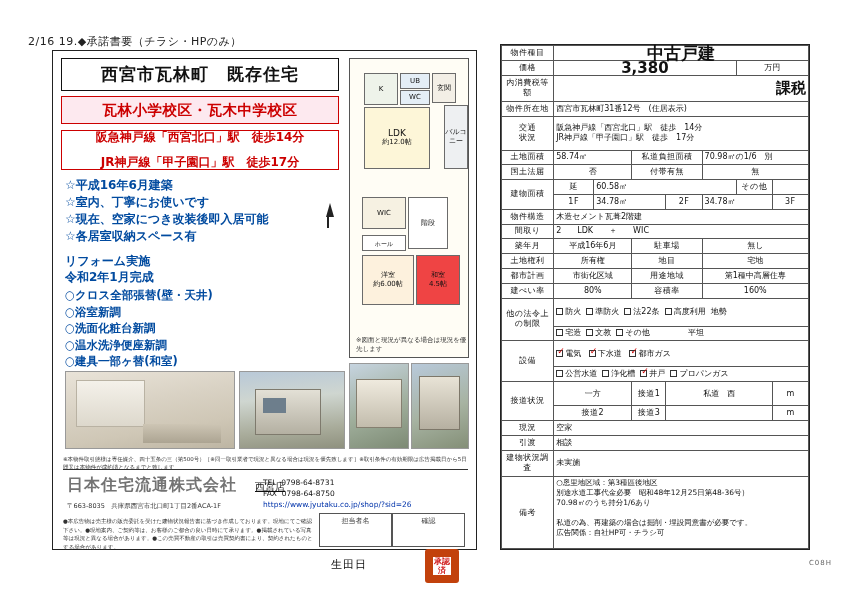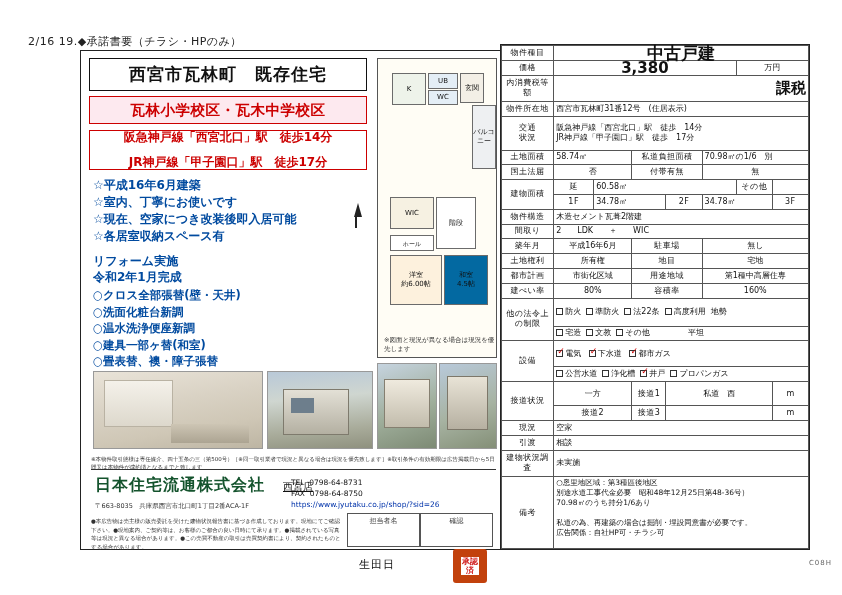--- a/index.html
+++ b/index.html
@@ -24,21 +24,21 @@
     left: 28px; top: 34px;
     font-size: 11px;
     color: #222;
     letter-spacing: .5px;
     white-space: nowrap;
   }
 
   
   .left-panel {
     position: absolute;
-    left: 80px; top: 50px;
+    left: 52px; top: 50px;
     width: 425px; height: 500px;
     border: 1.5px solid #222;
     background: #fff;
   }
 
   .title-box {
     position: absolute;
     left: 8px; top: 7px;
     width: 278px; height: 33px;
     border: 1.4px solid #111;
@@ -157,21 +157,21 @@
     flex-direction: column; font-size: 9px;
   }
   .fp-k { left: 14px; top: 14px; width: 34px; height: 32px; background:#eef3ea; }
   .fp-ub { left: 50px; top: 14px; width: 30px; height: 16px; background:#e4eef6; }
   .fp-wc { left: 50px; top: 31px; width: 30px; height: 15px; background:#e4eef6; }
   .fp-ent { left: 82px; top: 14px; width: 24px; height: 30px; background:#f3efe6; }
   .fp-bal { left: 82px; top: 46px; width: 24px; height: 64px; background:#eef0f2;margin-left:12px; }
   .fp-wic { left: 12px; top: 138px; width: 44px; height: 32px; background:#f6f1e2; }
   .fp-stair{ left: 58px; top: 138px; width: 40px; height: 52px; background:#fff; }
   .fp-yo  { left: 12px; top: 196px; width: 52px; height: 50px; background:#fdf1dd; flex-direction:column;}
-  .fp-wa  { left: 66px; top: 196px; width: 44px; height: 50px; background:#0369a1; flex-direction:column;}
+  .fp-wa  { left: 66px; top: 196px; width: 44px; height: 50px; background:#ef4444; flex-direction:column;}
   .fp-small1 { left: 12px; top: 176px; width: 44px; height: 16px; background:#fff; font-size:6px;}
   .fp-note {
     position: absolute; left: 6px; bottom: 3px;
     font-size: 6.5px; color: #333;
   }
   .compass {
     position: absolute; left: 262px; top: 152px;
     width: 26px; height: 26px;
   }
   .compass .needle {
@@ -209,21 +209,21 @@
   }
 
   .company-line {
     position: absolute; left: 10px; top: 418px;
     width: 405px; border-top: 1px solid #333;
   }
   .company {
     position: absolute; left: 14px; top: 424px;
   }
   .company .name {
-    font-size: 16px; font-weight: bold; color: #14532d; letter-spacing: 1px;
+    font-size: 16px; font-weight: bold; color: #737373; letter-spacing: 1px;
   }
   .company .branch {
     font-size: 10px; color: #111; margin-left: 18px; text-decoration: underline;
   }
   .company .addr {
     font-size: 6.5px; color: #333; margin-top: 6px; line-height: 9px;
   }
   .contact {
     position: absolute; left: 210px; top: 426px;
     font-size: 7.5px; color: #111; line-height: 11px;
@@ -342,36 +342,41 @@
       <div>☆平成16年6月建築</div>
       <div>☆室内、丁寧にお使いです</div>
       <div>☆現在、空家につき改装後即入居可能</div>
       <div>☆各居室収納スペース有</div>
     </div>
 
     <div class="reform-title">リフォーム実施</div>
     <div class="reform-sub">令和2年1月完成</div>
     <div class="reform-list">
       <div>○クロス全部張替(壁・天井)</div>
+      <div>○浴室新調</div>
       <div>○洗面化粧台新調</div>
       <div>○温水洗浄便座新調</div>
       <div>○建具一部ヶ替(和室)</div>
       <div>○畳表替、襖・障子張替</div>
       <div>○ハウスクリーニング</div>
     </div>
 
     <div class="photo photo-room"></div>
     <div class="photo photo-ext"></div>
 
     <div class="floorplan">
       <div class="fp-cell fp-k">K</div>
       <div class="fp-cell fp-ub">UB</div>
       <div class="fp-cell fp-wc">WC</div>
       <div class="fp-cell fp-ent">玄関</div>
       <div class="fp-cell fp-bal">バルコニー</div>
+      <div class="fp-cell fp-ldk">
+        <div>LDK</div>
+        <div style="font-size:7px">約12.0帖</div>
+      </div>
       <div class="fp-cell fp-wic">WIC</div>
       <div class="fp-cell fp-stair">階段</div>
       <div class="fp-cell fp-yo">
         <div>洋室</div>
         <div>約6.00帖</div>
       </div>
       <div class="fp-cell fp-wa">
         <div>和室</div>
         <div>4.5帖</div>
       </div>

